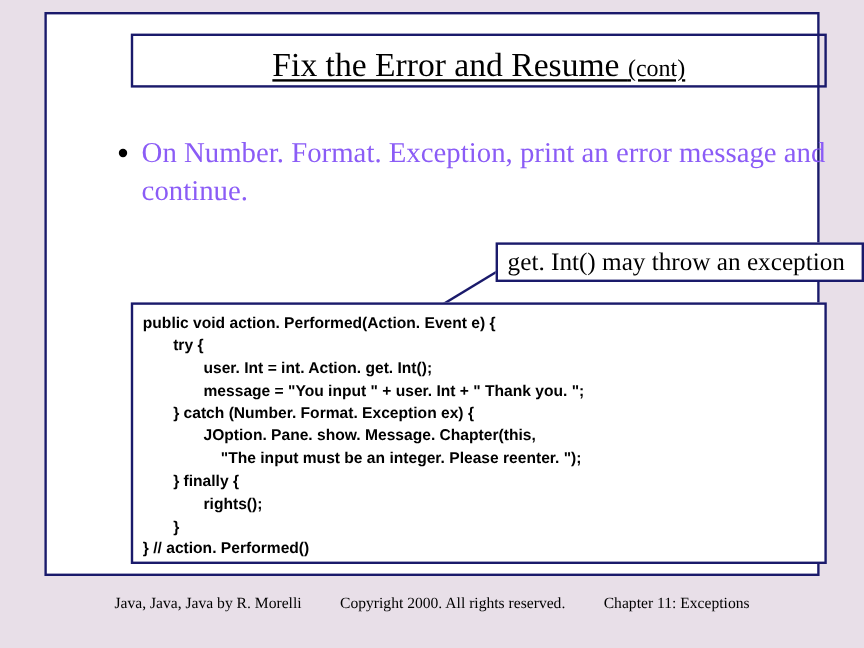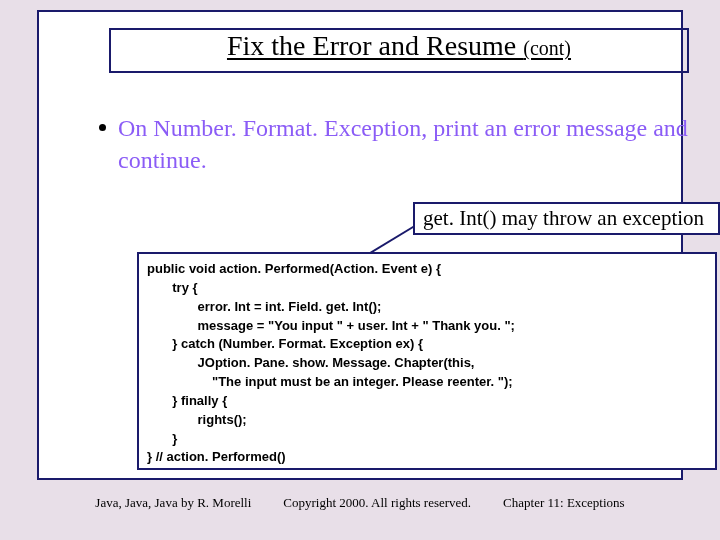--- a/index.html
+++ b/index.html
@@ -20,21 +20,21 @@
     border: 2px solid #1a1a6b;
   }
   .title-box {
     position: absolute;
     left: 70px;
     top: 16px;
     width: 580px;
     height: 45px;
     border: 2px solid #1a1a6b;
     display: flex;
-    align-items: flex-start;
+    align-items: flex-end;
     justify-content: center;
   }
   .title-text {
     font-size: 28px;
     color: #000;
     text-decoration: underline;
     text-underline-offset: 3px;
   }
   .title-cont {
     font-size: 20px;
@@ -88,21 +88,20 @@
   .code-box {
     position: absolute;
     left: 70px;
     top: 240px;
     width: 580px;
     height: 218px;
     border: 2px solid #1a1a6b;
     background: #fff;
     padding: 6px 8px;
     z-index: 3;
-    margin-left: 28px;
   }
   .code-line {
     font-family: Arial, Helvetica, sans-serif;
     font-size: 13px;
     font-weight: bold;
     color: #000;
     white-space: pre;
     line-height: 1.45;
   }
   .footer {
@@ -137,21 +136,21 @@
     <line x1="106" y1="2" x2="2" y2="65" stroke="#1a1a6b" stroke-width="2"></line>
   </svg>
 
   <div class="callout-box">
     <span class="callout-text">get. Int() may throw an exception</span>
   </div>
 
   <div class="code-box">
     <div class="code-line">public void action. Performed(Action. Event e) {</div>
     <div class="code-line">       try {</div>
-    <div class="code-line">              error. Int = int. Field. get. Int();</div>
+    <div class="code-line">              user. Int = int. Action. get. Int();</div>
     <div class="code-line">              message = "You input " + user. Int + " Thank you. ";</div>
     <div class="code-line">       } catch (Number. Format. Exception ex) {</div>
     <div class="code-line">              JOption. Pane. show. Message. Chapter(this,</div>
     <div class="code-line">                  "The input must be an integer. Please reenter. ");</div>
     <div class="code-line">       } finally {</div>
     <div class="code-line">              rights();</div>
     <div class="code-line">       }</div>
     <div class="code-line">} // action. Performed()</div>
   </div>
 

